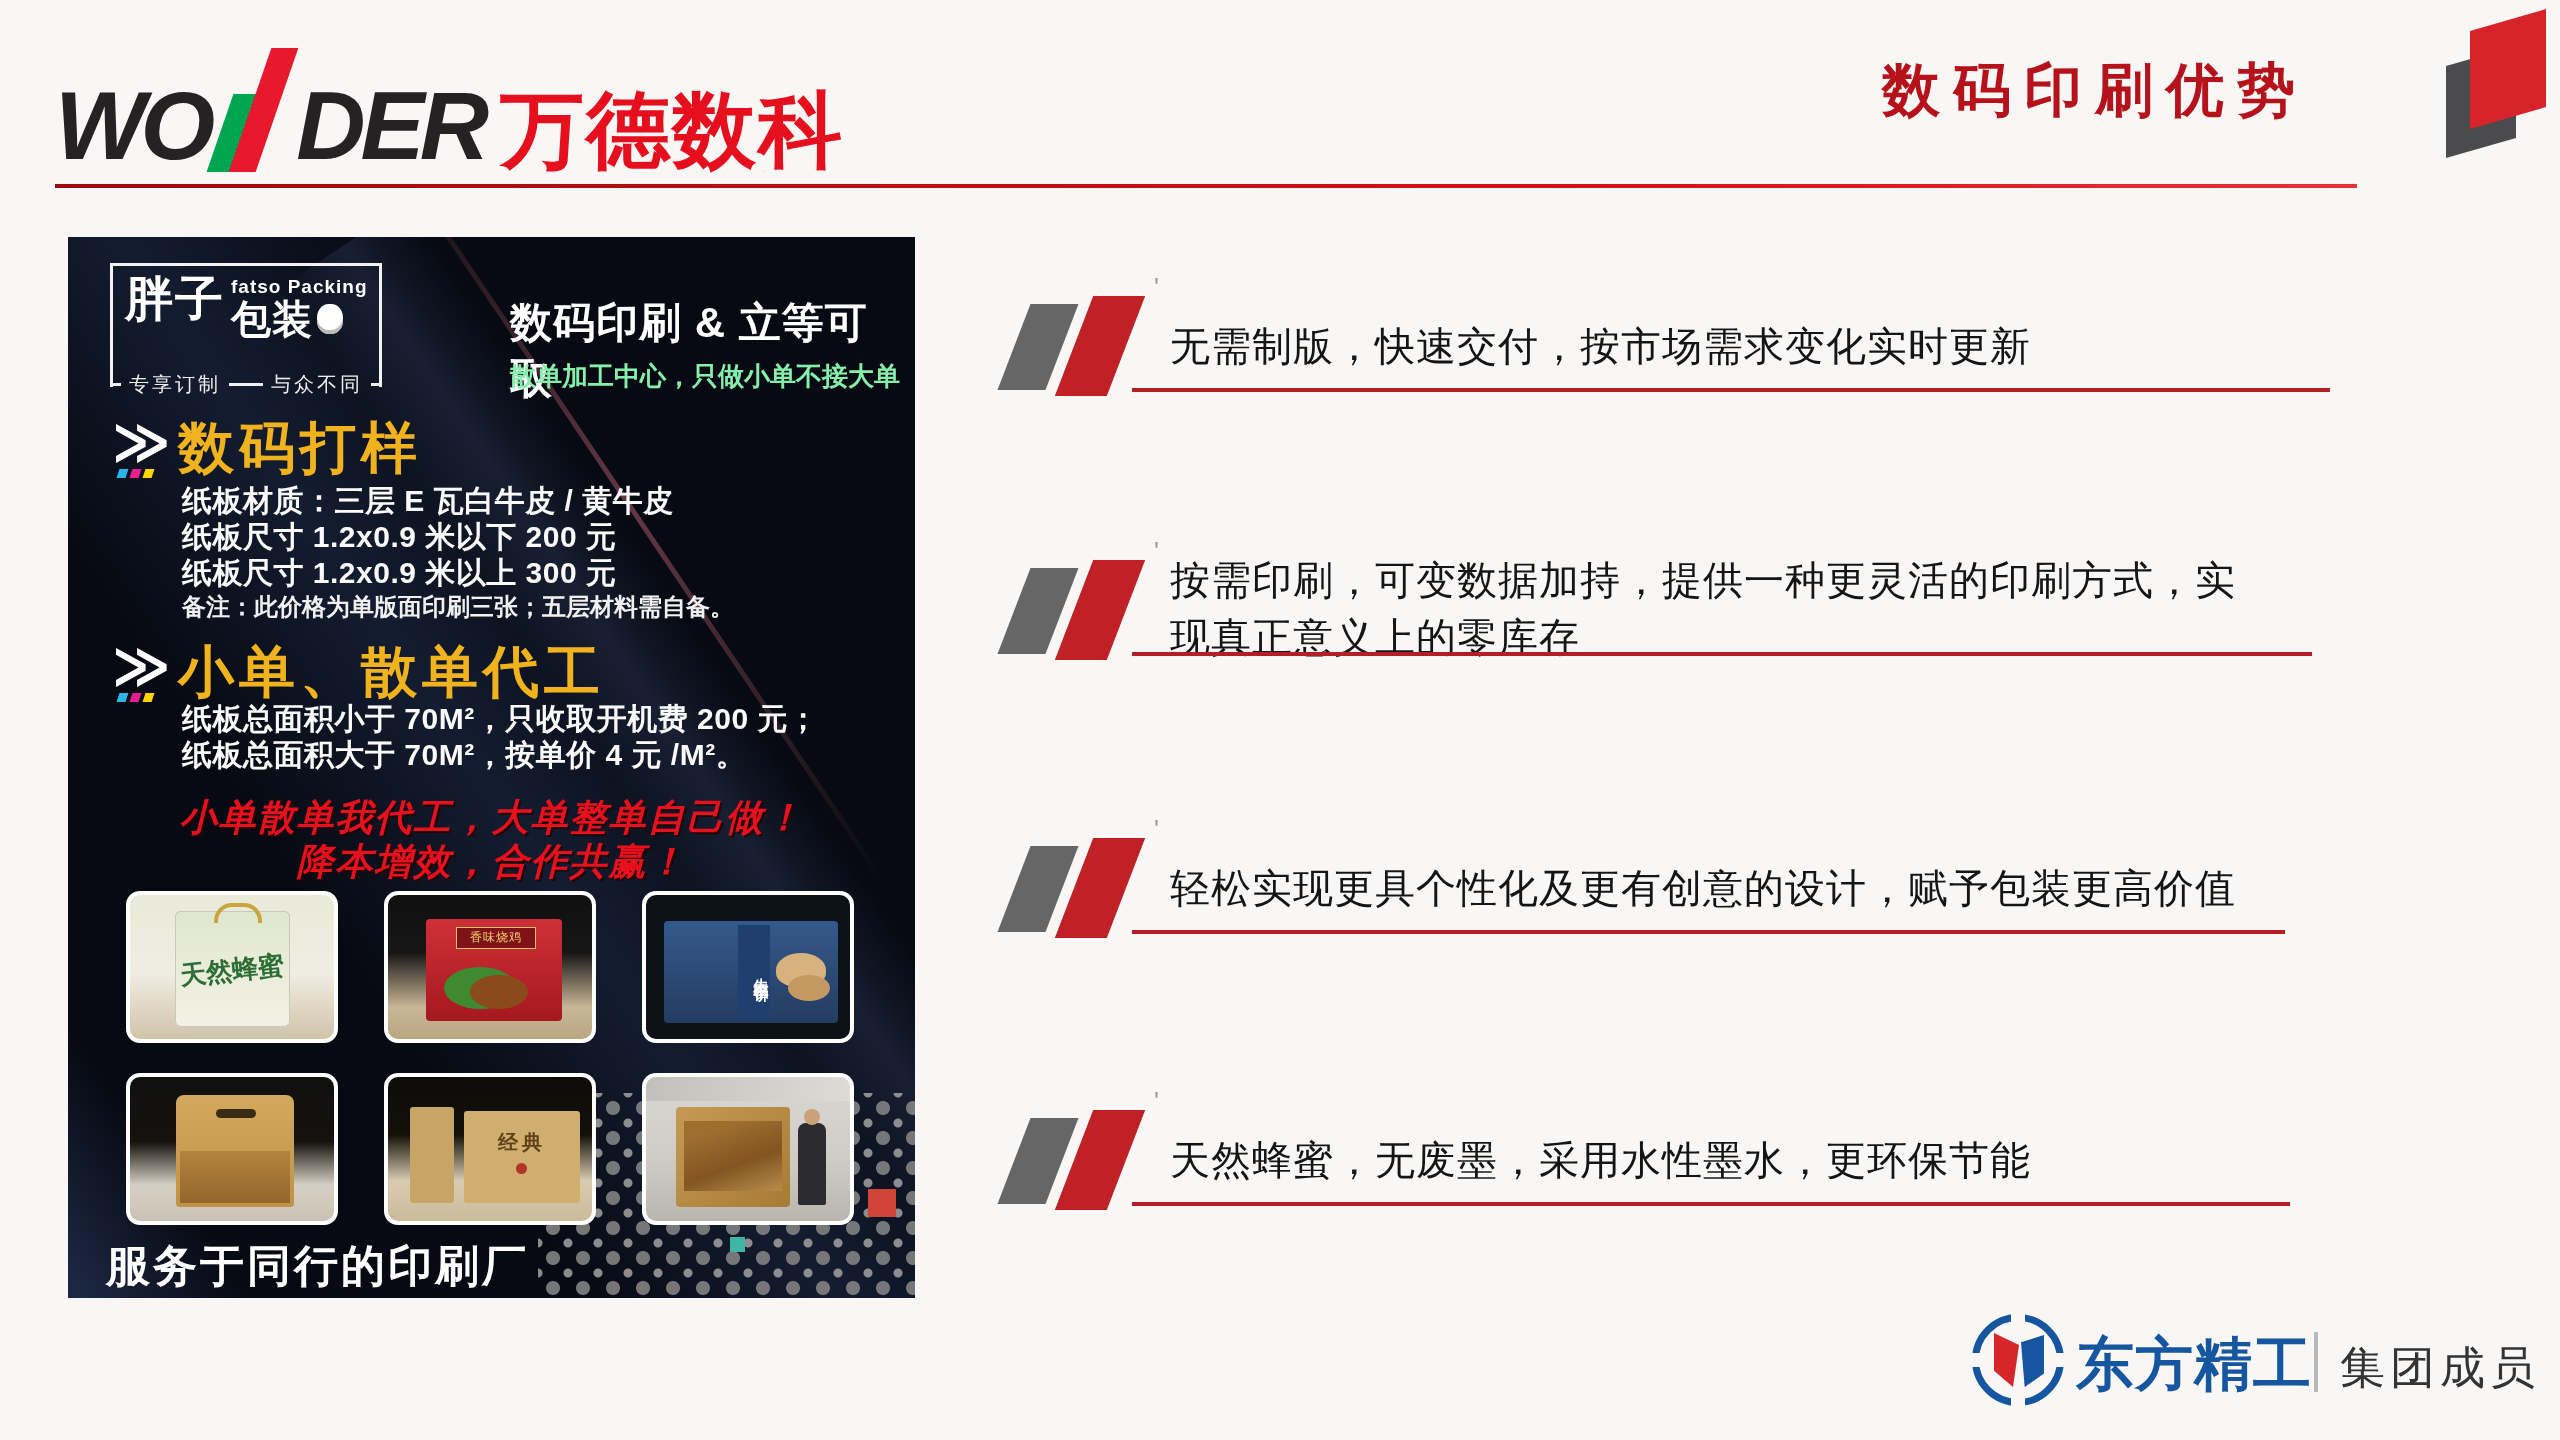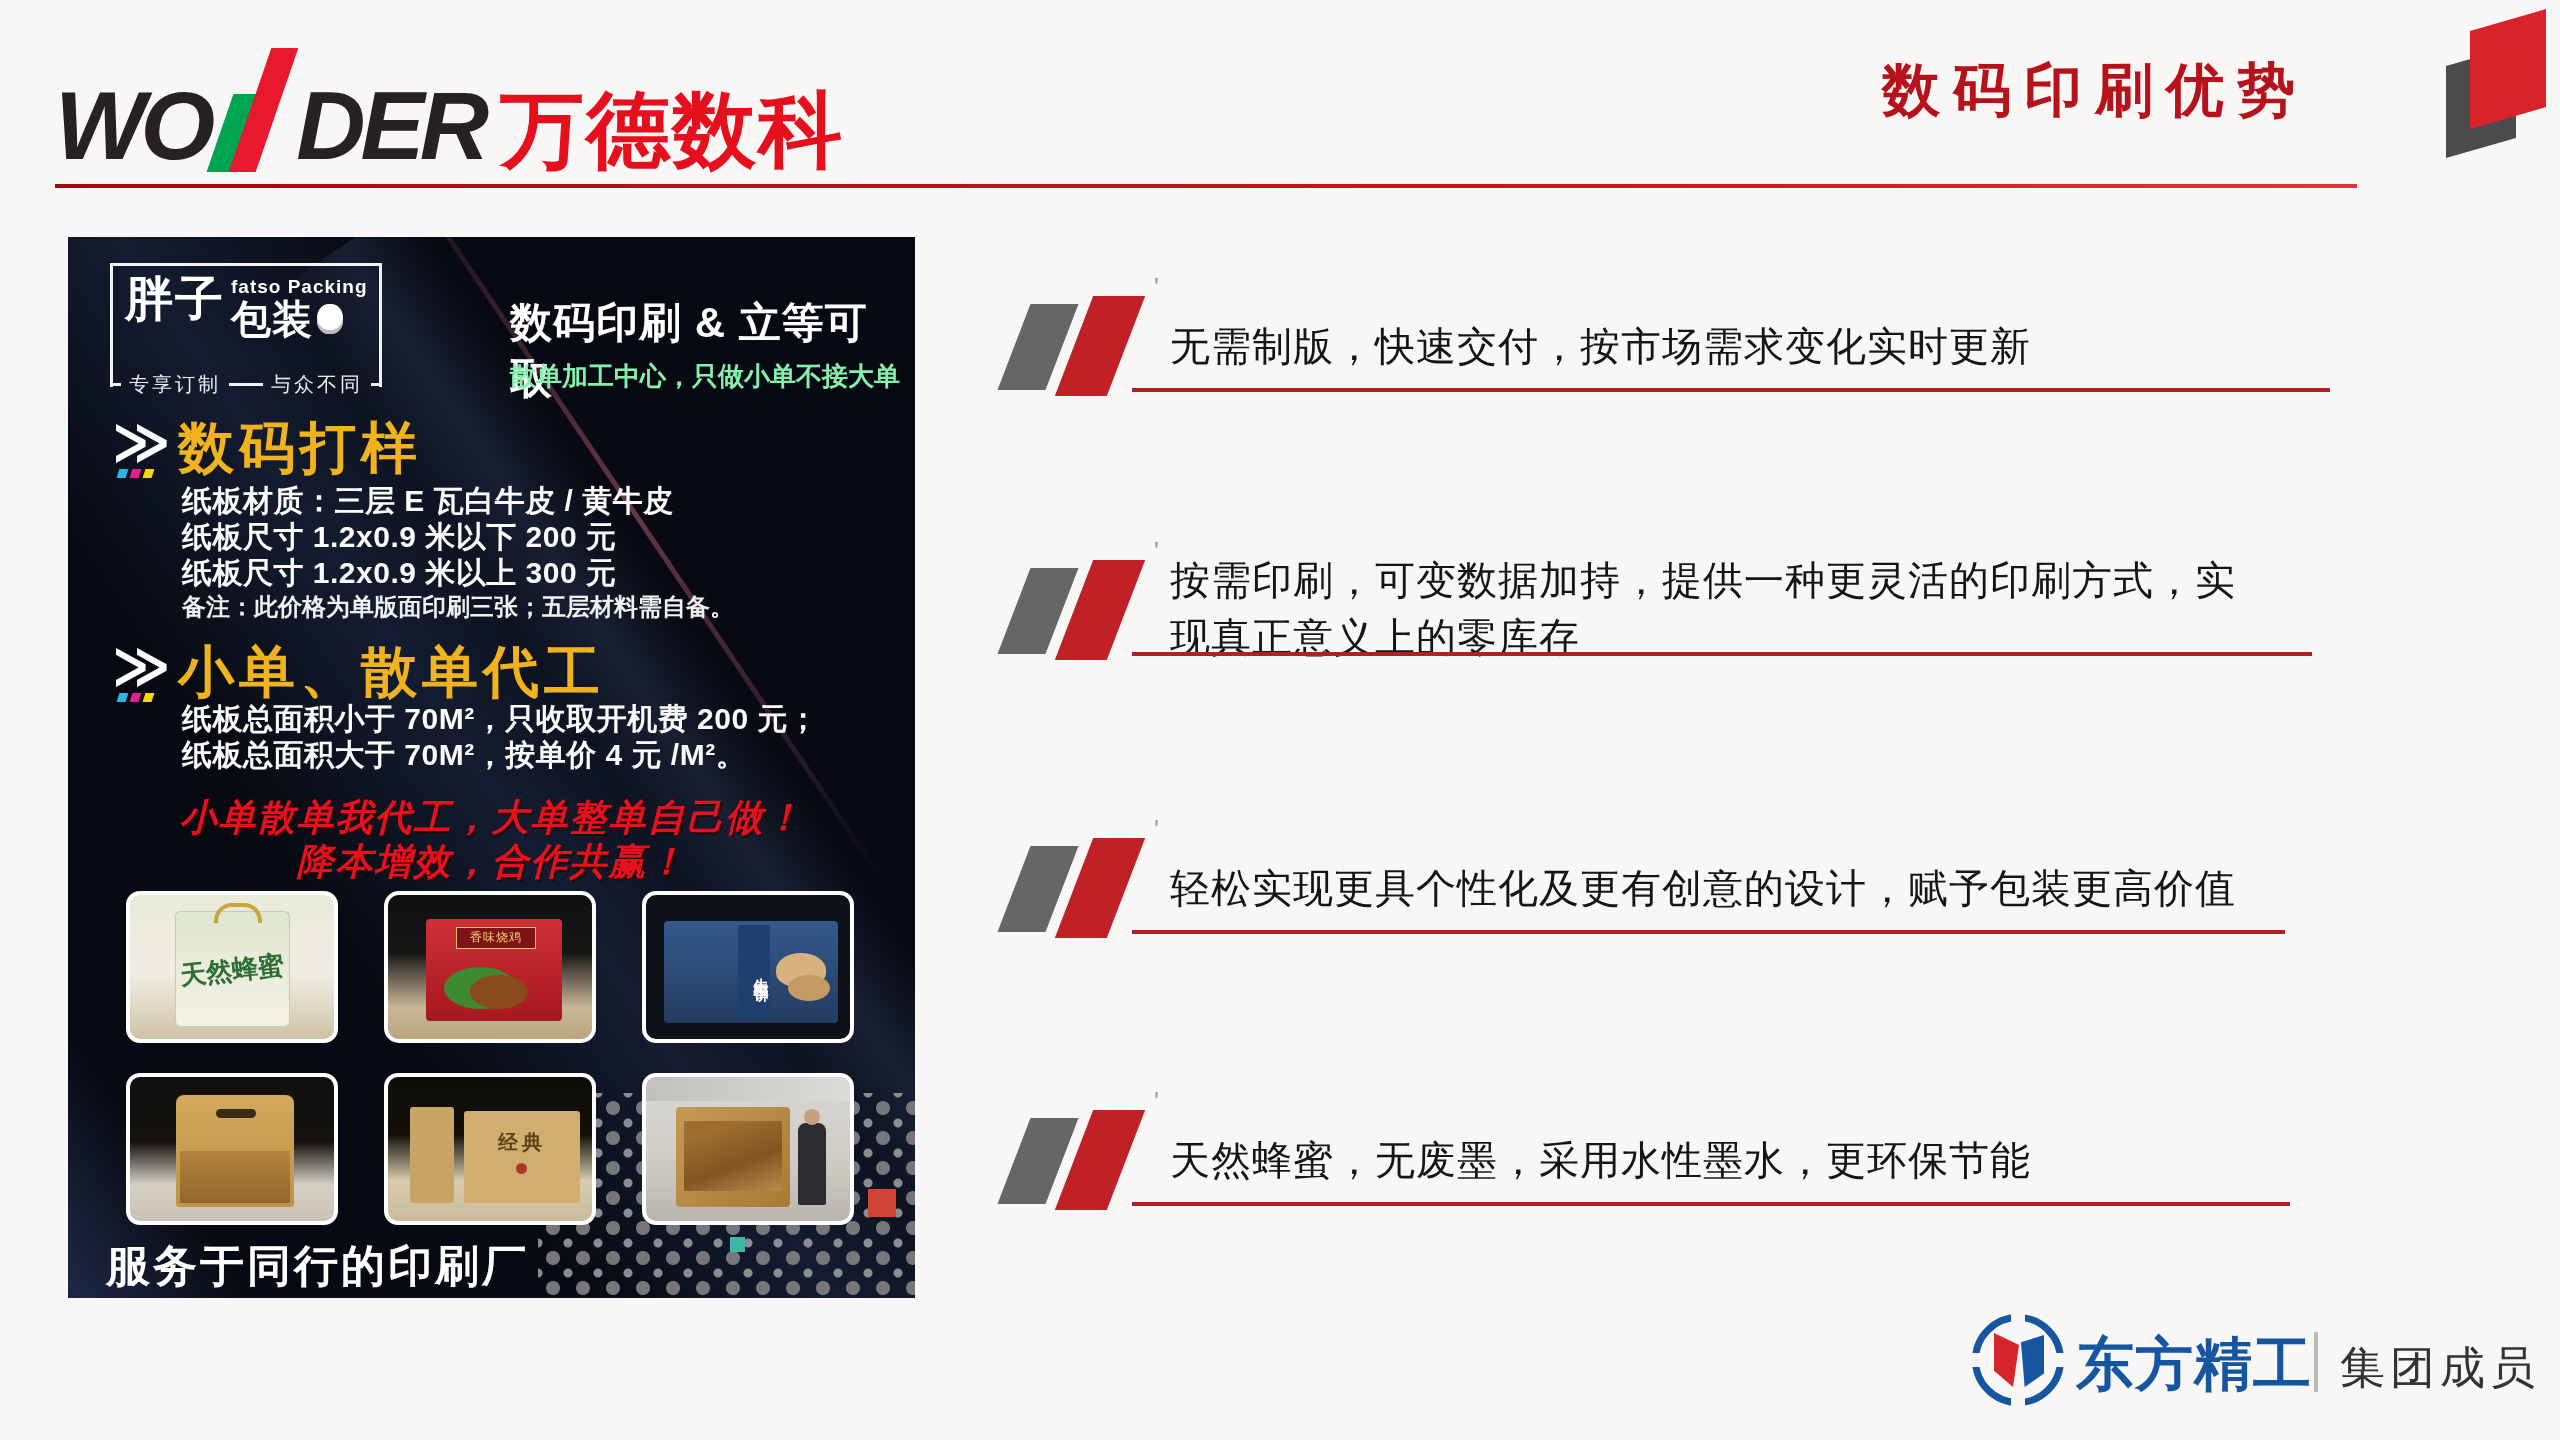--- a/index.html
+++ b/index.html
@@ -60,21 +60,21 @@
   .slogan{position:absolute;left:0;width:100%;text-align:center;font-family:"Liberation Serif","DejaVu Serif",serif;
           font-weight:bold;font-style:italic;font-size:37px;color:#e8101c;letter-spacing:2px;text-shadow:2px 2px 0 #20060a;}
 
   .ph{position:absolute;width:212px;height:152px;border:4px solid #fff;border-radius:14px;overflow:hidden;box-sizing:border-box;}
   .ph1{background:linear-gradient(180deg,#e9ead8 0%,#f0ece2 55%,#cfc3a8 100%);}
   .bag1{position:absolute;left:45px;top:16px;width:115px;height:116px;background:linear-gradient(180deg,#dfe7cf,#f4f1e4);border-radius:6px;box-shadow:inset 0 0 0 1px #c9c9b9;}
   .bag1-top{position:absolute;left:45px;top:16px;width:115px;height:32px;background:#7aa85b;opacity:.8;border-radius:6px 6px 0 0;}
   .bag1-handle{position:absolute;left:84px;top:8px;width:40px;height:16px;border:4px solid #caa43c;border-bottom:none;border-radius:18px 18px 0 0;}
   .ph1-label{position:absolute;left:0;top:58px;width:100%;text-align:center;font-family:"Liberation Serif","DejaVu Serif",serif;
              font-size:26px;font-weight:bold;color:#2c6e35;transform:rotate(-6deg);}
-  .ph2{background:linear-gradient(180deg,#101010 0%,#161616 40%,#c9b697 78%,#baa67f 100%);border-radius:15px;}
+  .ph2{background:linear-gradient(180deg,#101010 0%,#161616 40%,#c9b697 78%,#baa67f 100%);}
   .box2{position:absolute;left:38px;top:24px;width:136px;height:102px;background:linear-gradient(180deg,#d03038,#a5181f);border-radius:4px;}
   .banner2{position:absolute;left:68px;top:32px;width:78px;height:20px;background:#7e1418;border:1px solid #e7c169;
            color:#f4d06f;font-size:12px;line-height:18px;text-align:center;letter-spacing:1px;}
   .leaf2{position:absolute;left:56px;top:72px;width:72px;height:42px;background:#3f8a2f;border-radius:50%;}
   .chick2{position:absolute;left:82px;top:80px;width:58px;height:34px;background:#8a4a1c;border-radius:50%;}
   .ph3{background:#0d1118;}
   .box3{position:absolute;left:18px;top:26px;width:174px;height:102px;background:linear-gradient(180deg,#35598c,#243c61);border-radius:4px;}
   .panel3{position:absolute;left:92px;top:30px;width:32px;height:94px;background:#1f3f6e;
           writing-mode:vertical-rl;color:#fff;font-size:15px;font-weight:bold;letter-spacing:3px;text-align:center;}
   .pie3a{position:absolute;left:130px;top:58px;width:50px;height:34px;background:#d8b27e;border-radius:50% 50% 42% 42%;}

